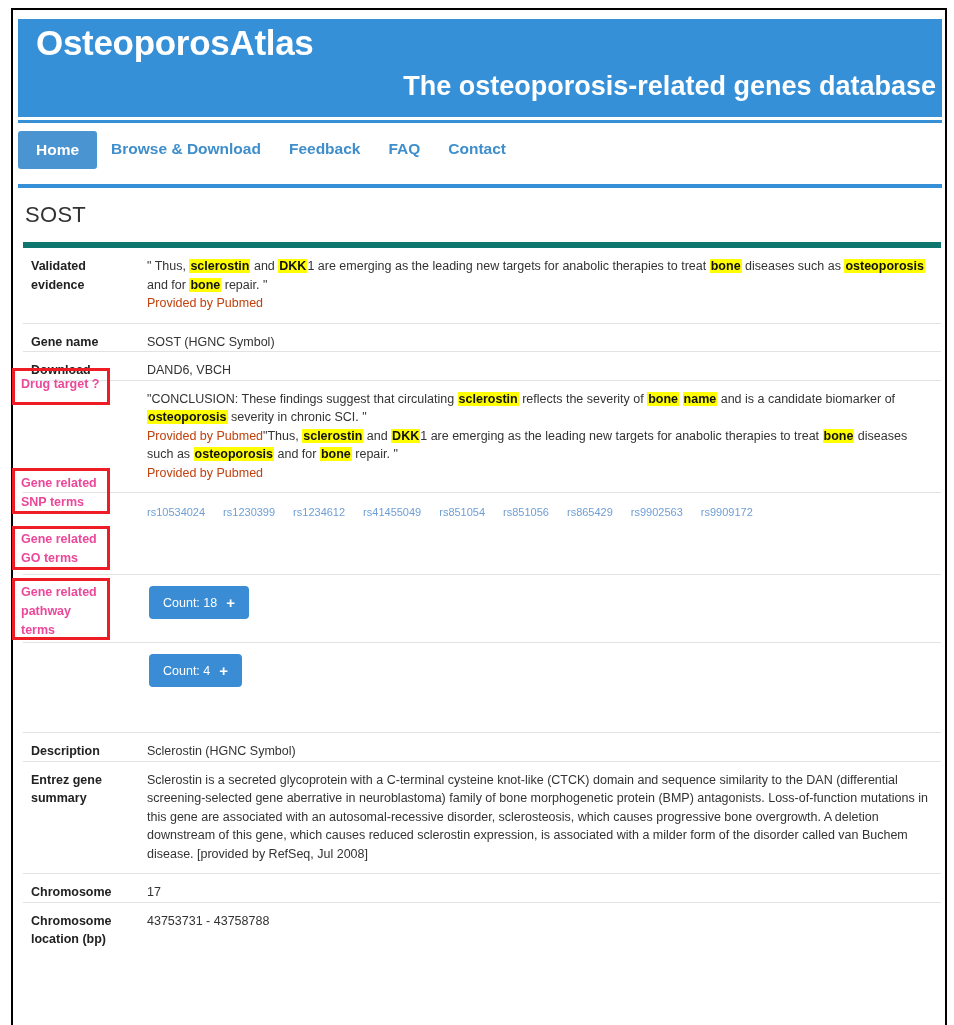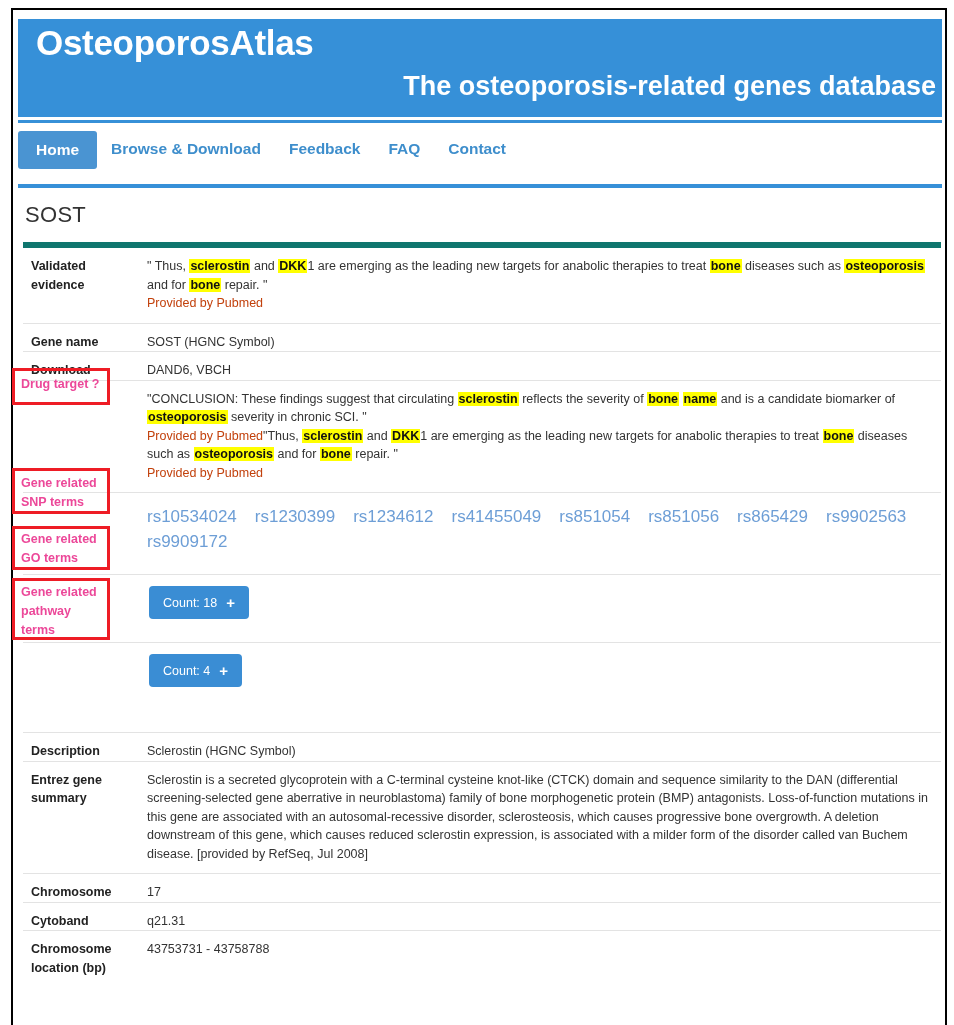--- a/index.html
+++ b/index.html
@@ -172,21 +172,21 @@
     display: inline;
   }
   .snp-list {
     display: flex;
     flex-wrap: wrap;
     gap: 0 18px;
     padding-top: 2px;
   }
   .snp {
     color: #6d9ed6;
-    font-size: 17px;
+    font-size: 11px;
     cursor: pointer;
   }
   .count-btn {
     display: inline-flex;
     align-items: center;
     gap: 9px;
     background: #3a8dd4;
     color: #ffffff;
     border: none;
     border-radius: 4px;
@@ -320,24 +320,20 @@
         <tr>
           <td class="label">Entrez gene summary</td>
           <td class="value">Sclerostin is a secreted glycoprotein with a C-terminal cysteine knot-like (CTCK) domain and sequence similarity to the DAN (differential screening-selected gene aberrative in neuroblastoma) family of bone morphogenetic protein (BMP) antagonists. Loss-of-function mutations in this gene are associated with an autosomal-recessive disorder, sclerosteosis, which causes progressive bone overgrowth. A deletion downstream of this gene, which causes reduced sclerostin expression, is associated with a milder form of the disorder called van Buchem disease. [provided by RefSeq, Jul 2008]</td>
         </tr>
 
         <tr class="row-pad-small">
           <td class="label">Chromosome</td>
           <td class="value">17</td>
         </tr>
 
-        <tr class="row-pad-small">
-          <td class="label">Cytoband</td>
-          <td class="value">q21.31</td>
-        </tr>
 
         <tr>
           <td class="label">Chromosome location (bp)</td>
           <td class="value">43753731 - 43758788</td>
         </tr>
 
       </tbody>
     </table>
   </div>
 

